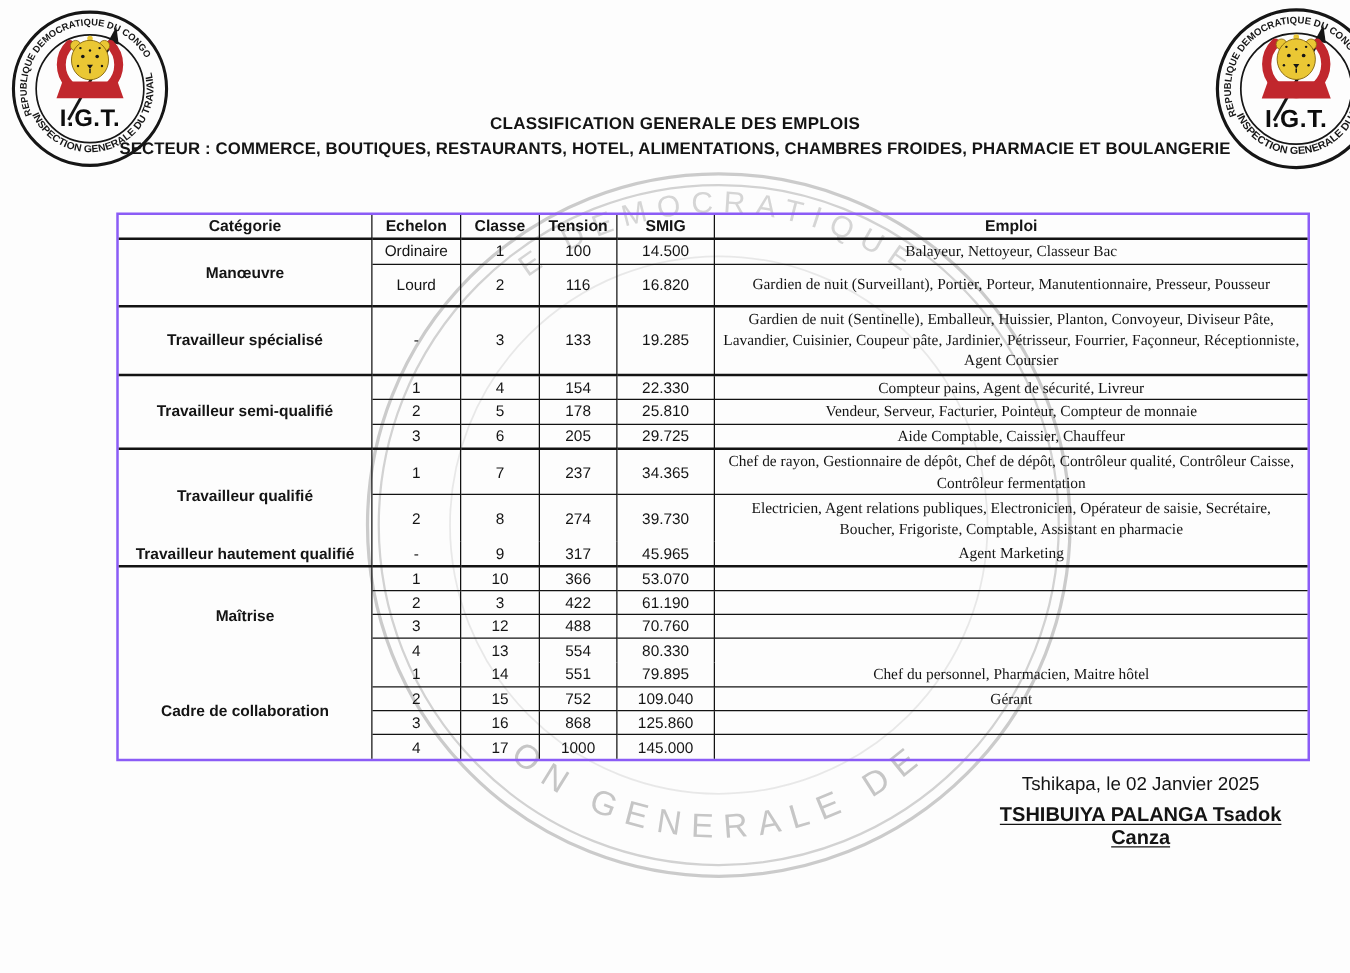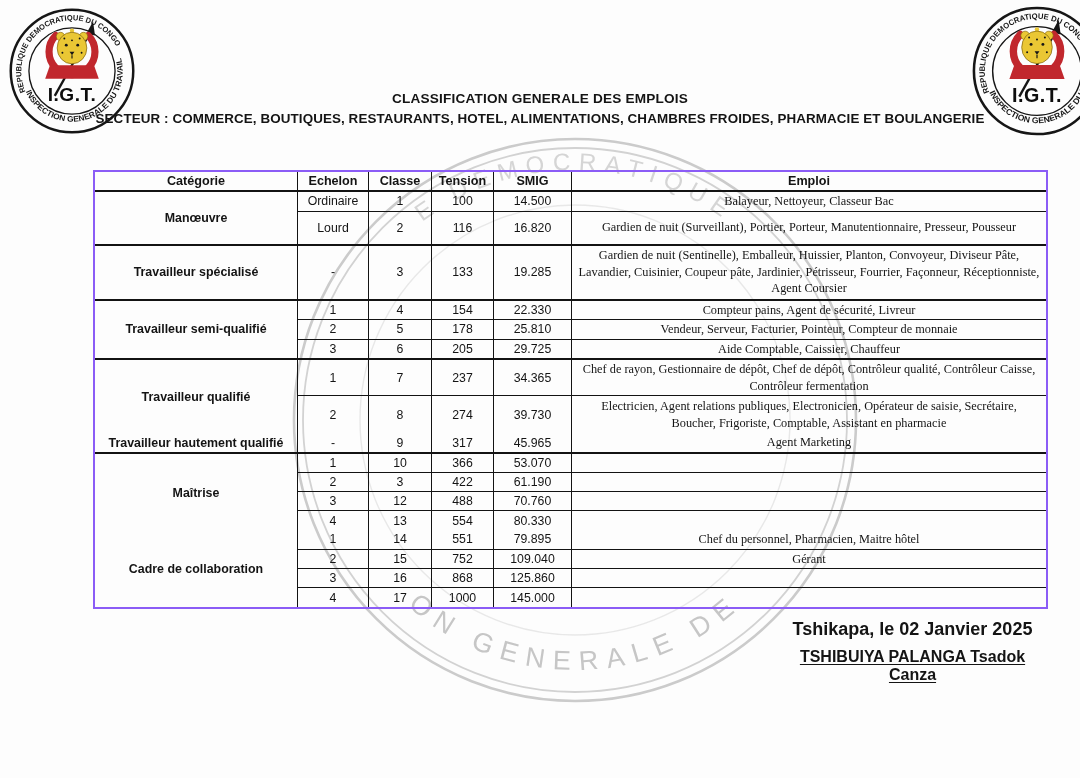--- a/index.html
+++ b/index.html
@@ -36,21 +36,21 @@
   .cls th:last-child,.cls td:last-child,.cls td.lastcol{}
   .cls .noright{border-right:none;}
   .bb2{border-bottom-width:2px !important;}
   .bb0{border-bottom:none !important;}
   tr.h19{height:19px;} tr.h34{height:34px;padding-left:46px;} tr.h55{height:55px;} tr.h36{height:36px;} tr.h37{height:37px;}
   td.cat-split{padding:0;}
   .split-wrap{display:flex;flex-direction:column;width:100%;}
   .split-top,.split-bot{display:flex;align-items:center;justify-content:center;font-weight:bold;font-size:12.4px;}
   
   .footer{position:absolute;top:619px;left:775px;width:275px;text-align:center;z-index:2;}
-  .place-date{font-weight:bold;font-size:18px;}
+  .place-date{font-weight:normal;font-size:15px;}
   .sig-name{font-weight:bold;font-size:16px;margin-top:8px;text-decoration:underline;text-underline-offset:2px;}
   .sig-role{font-style:italic;font-size:13.2px;margin-top:3px;}
 </style>
 </head>
 <body>
 
 <svg class="watermark" width="1080" height="778" viewBox="0 0 1080 778">
   <circle cx="575" cy="420" r="281" fill="none" stroke="#cbcbcb" stroke-width="2.6"></circle>
   <circle cx="575" cy="420" r="272" fill="none" stroke="#d2d2d2" stroke-width="1.8"></circle>
   <circle cx="575" cy="420" r="215" fill="none" stroke="#dadada" stroke-width="1.4" opacity="0.6"></circle>

